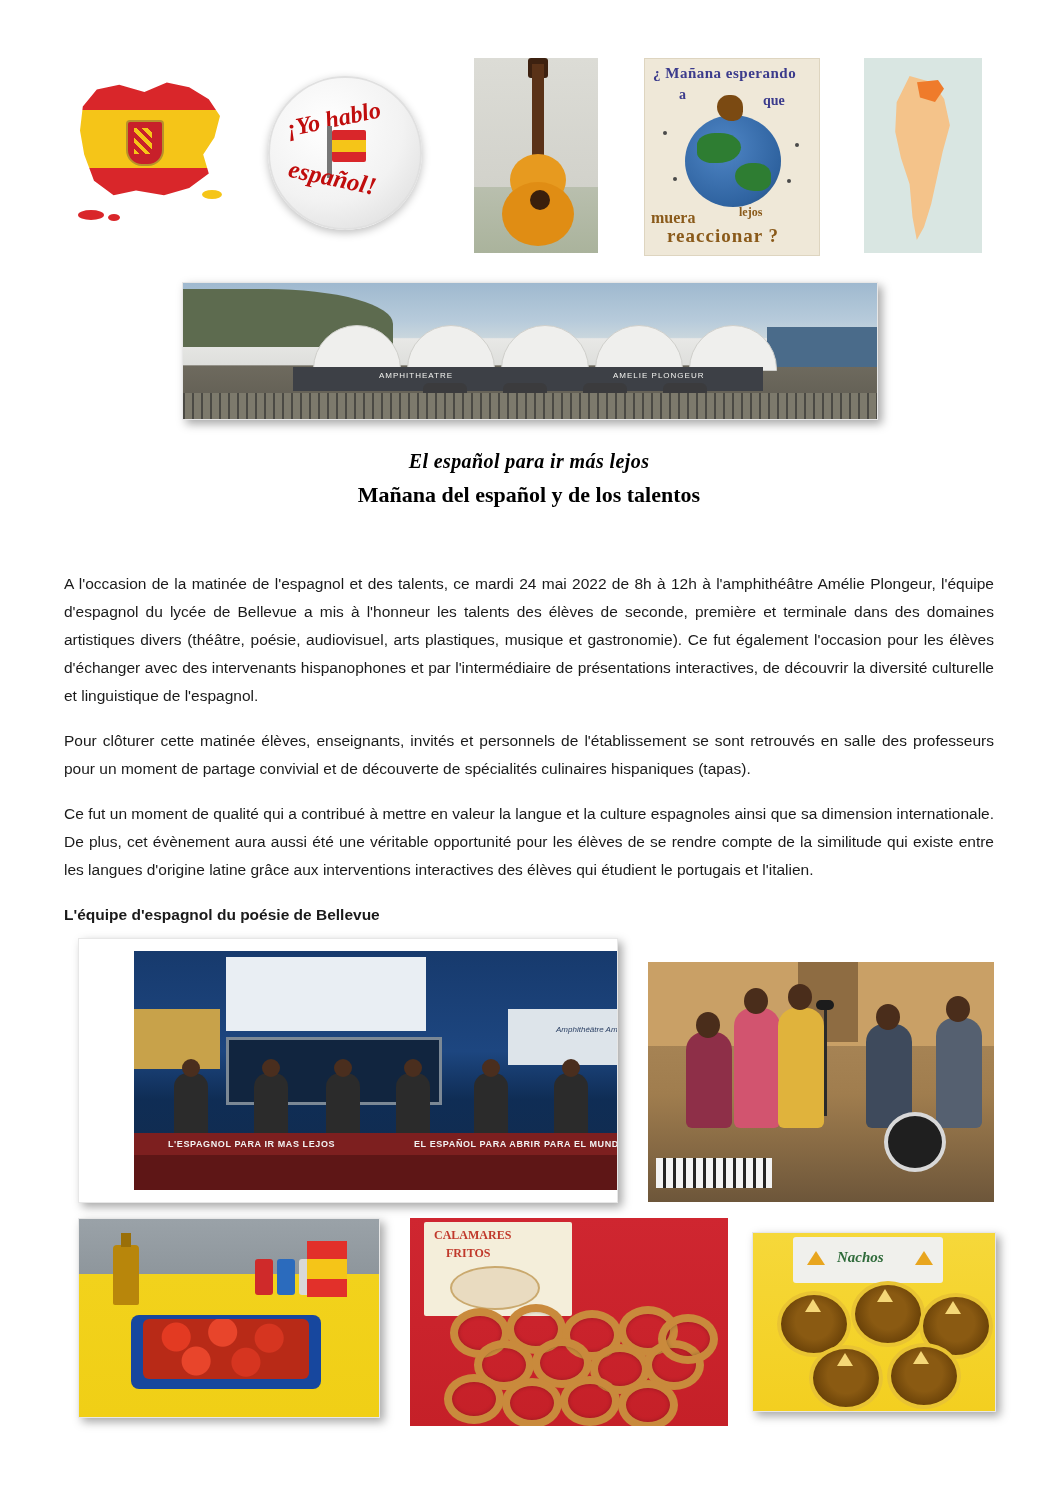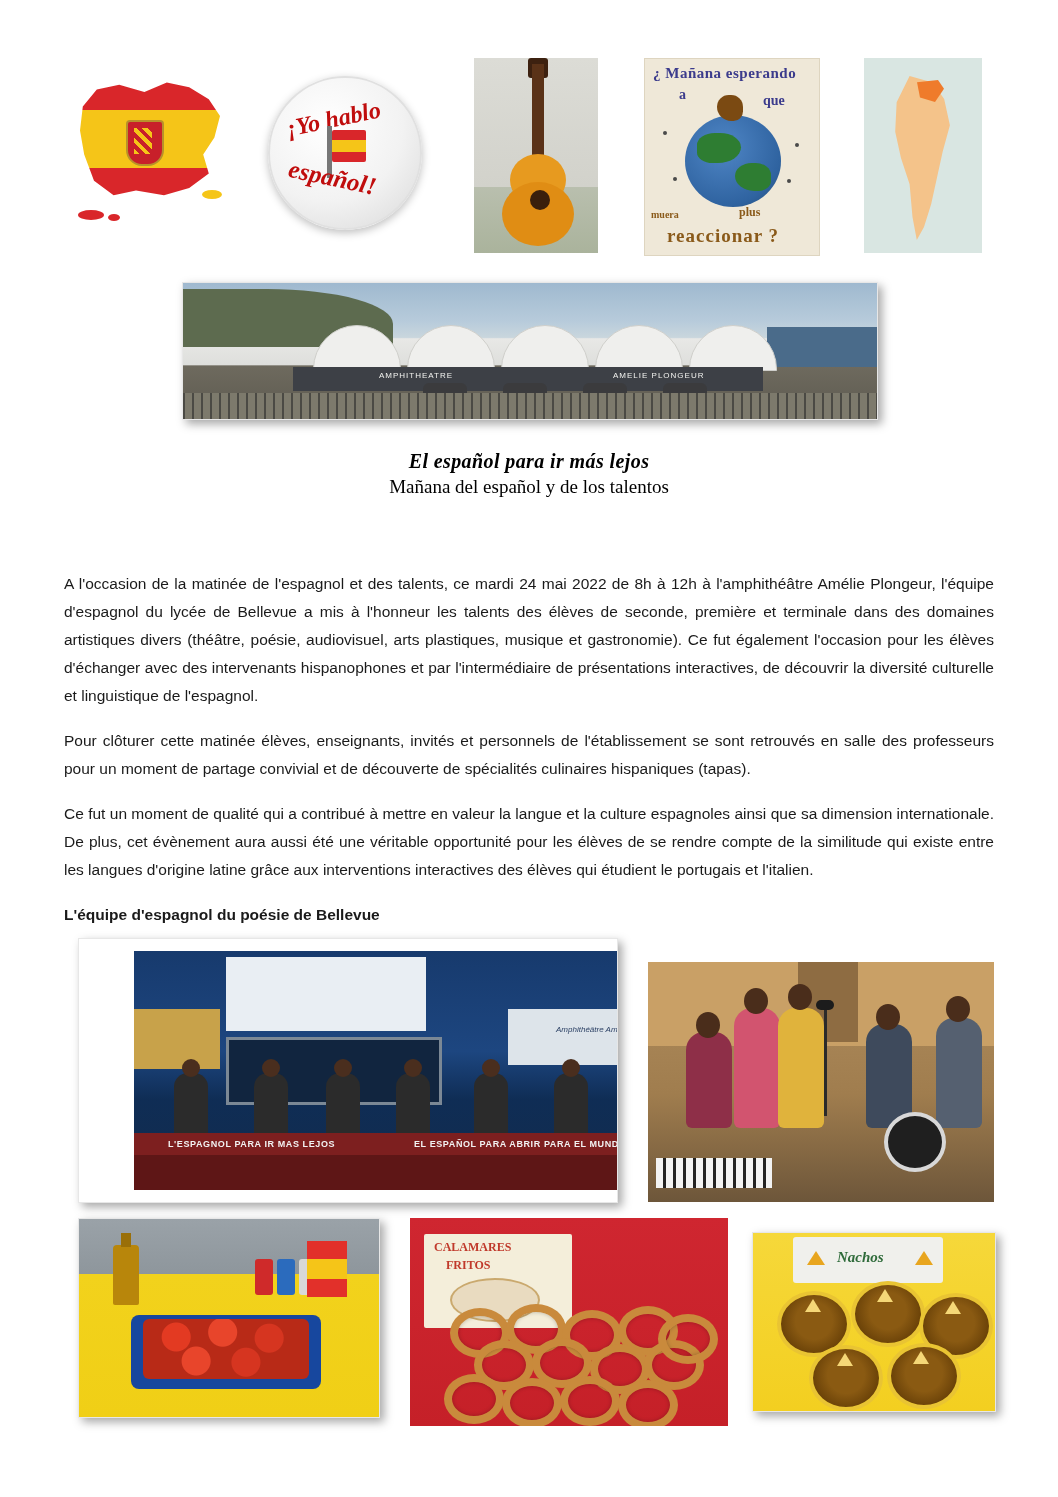--- a/index.html
+++ b/index.html
@@ -200,21 +200,21 @@
     width: 36px; height: 28px;
     background: #2e7d32; border-radius: 52% 48% 40% 60%;
   }
   .poster .sprout {
     position: absolute; left: 72px; top: 36px;
     width: 26px; height: 26px;
     background: #7b4a12; border-radius: 50% 50% 40% 60%;
   }
   .poster .p-line4 {
     position: absolute; left: 6px; top: 150px;
-    font-size: 10px; color: #8a5a1a; font-weight: bold;
+    font-size: 16px; color: #8a5a1a; font-weight: bold;
   }
   .poster .p-line5 {
     position: absolute; left: 94px; top: 146px;
     font-size: 12px; color: #8a5a1a; font-weight: bold;
   }
   .poster .p-line6 {
     position: absolute; left: 22px; top: 166px;
     font-size: 19px; color: #8a5a1a; font-weight: bold;
     letter-spacing: 1px;
   }
@@ -310,23 +310,24 @@
     color: #000;
   }
   .titles .t1 {
     font-size: 20px;
     font-weight: bold;
     font-style: italic;
     letter-spacing: .4px;
     line-height: 26px;
   }
   .titles .t2, .titles .t3 {
-    font-size: 19px;
-    font-weight: normal;
+    font-size: 22px;
+    font-weight: bold;
     line-height: 26px;
+    margin-top: 8px;
   }
 
   
   .body-text {
     position: absolute;
     left: 64px; top: 562px;
     width: 930px;
     font-size: 15.5px;
     line-height: 28px;
     text-align: justify;
@@ -506,21 +507,21 @@
     background: linear-gradient(to bottom,#e2302a 0 18px,#f5c518 18px 38px,#e2302a 38px 56px);
   }
 
   
   .p-churros {
     left: 410px; top: 1218px;
     width: 318px; height: 208px;
     background: linear-gradient(to bottom,#cf2630 0%,#c52028 100%);
   }
   .p-churros .card {
-    position: absolute; left: 14px; top: 16px;
+    position: absolute; left: 14px; top: 4px;
     width: 148px; height: 94px;
     background: #f4eeda;
     border-radius: 2px;
   }
   .p-churros .card .l1 {
     position: absolute; left: 10px; top: 6px;
     font-size: 12px; color: #c0392b; font-weight: bold;
     font-family: "Liberation Serif", serif;
   }
   .p-churros .card .l2 {
@@ -621,21 +622,21 @@
       <div class="p-line1">¿ Mañana esperando</div>
       <div class="p-line2">a</div>
       <div class="p-line3">que</div>
       <div class="globe"></div>
       <div class="sprout"></div>
       <div class="speck" style="left:18px;top:72px"></div>
       <div class="speck" style="left:150px;top:84px"></div>
       <div class="speck" style="left:28px;top:118px"></div>
       <div class="speck" style="left:142px;top:120px"></div>
       <div class="p-line4">muera</div>
-      <div class="p-line5">plus</div>
+      <div class="p-line5">lejos</div>
       <div class="p-line6">reaccionar ?</div>
     </div>
 
     <div class="top-cell sa-map">
       <div class="cont"></div>
       <div class="hl"></div>
     </div>
   </div>
 
   <div class="banner shadowed">

